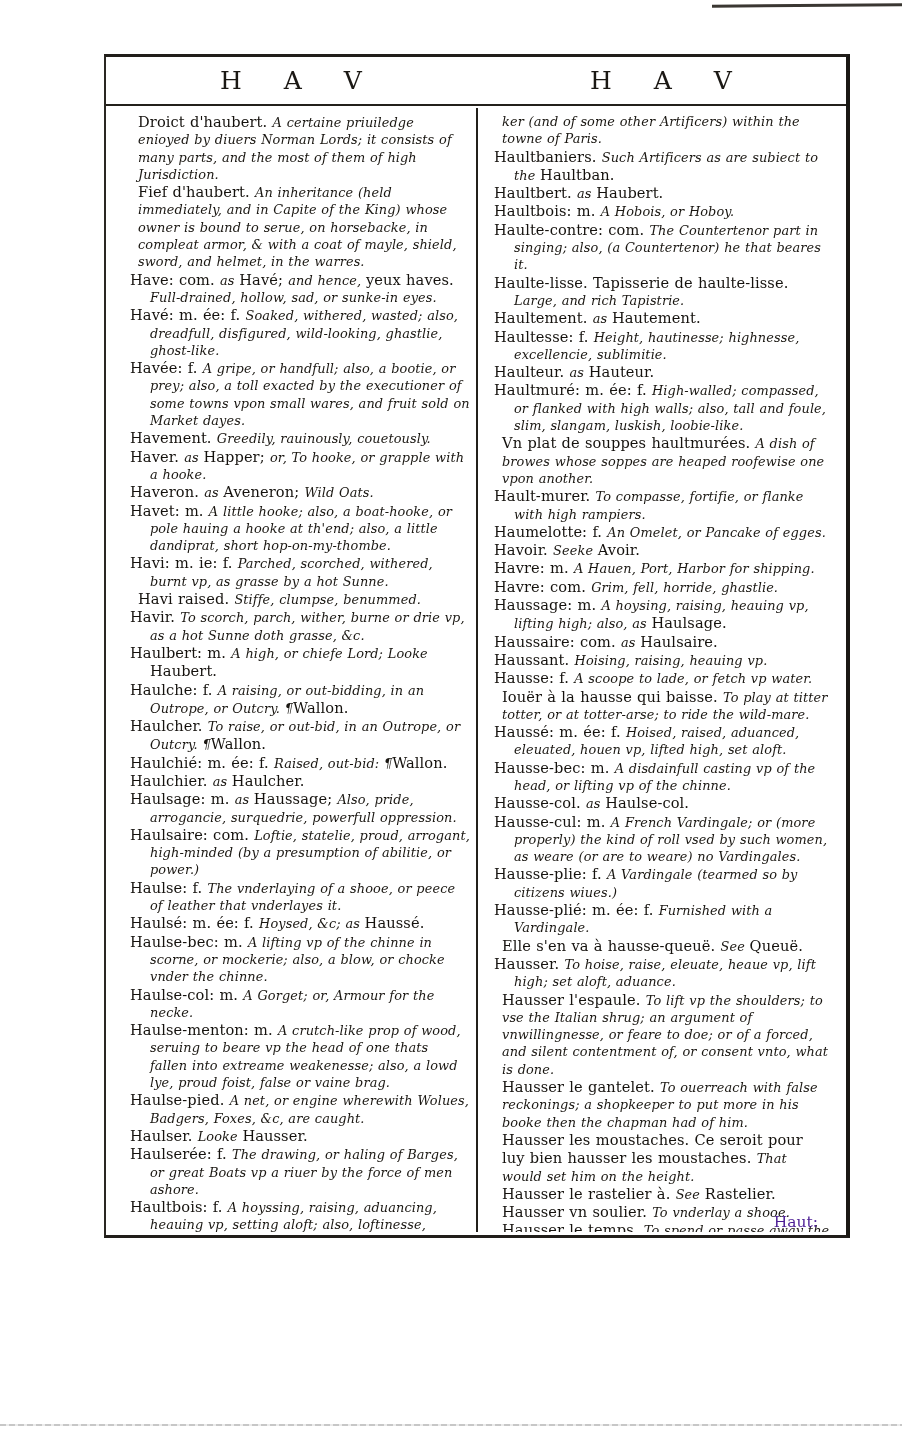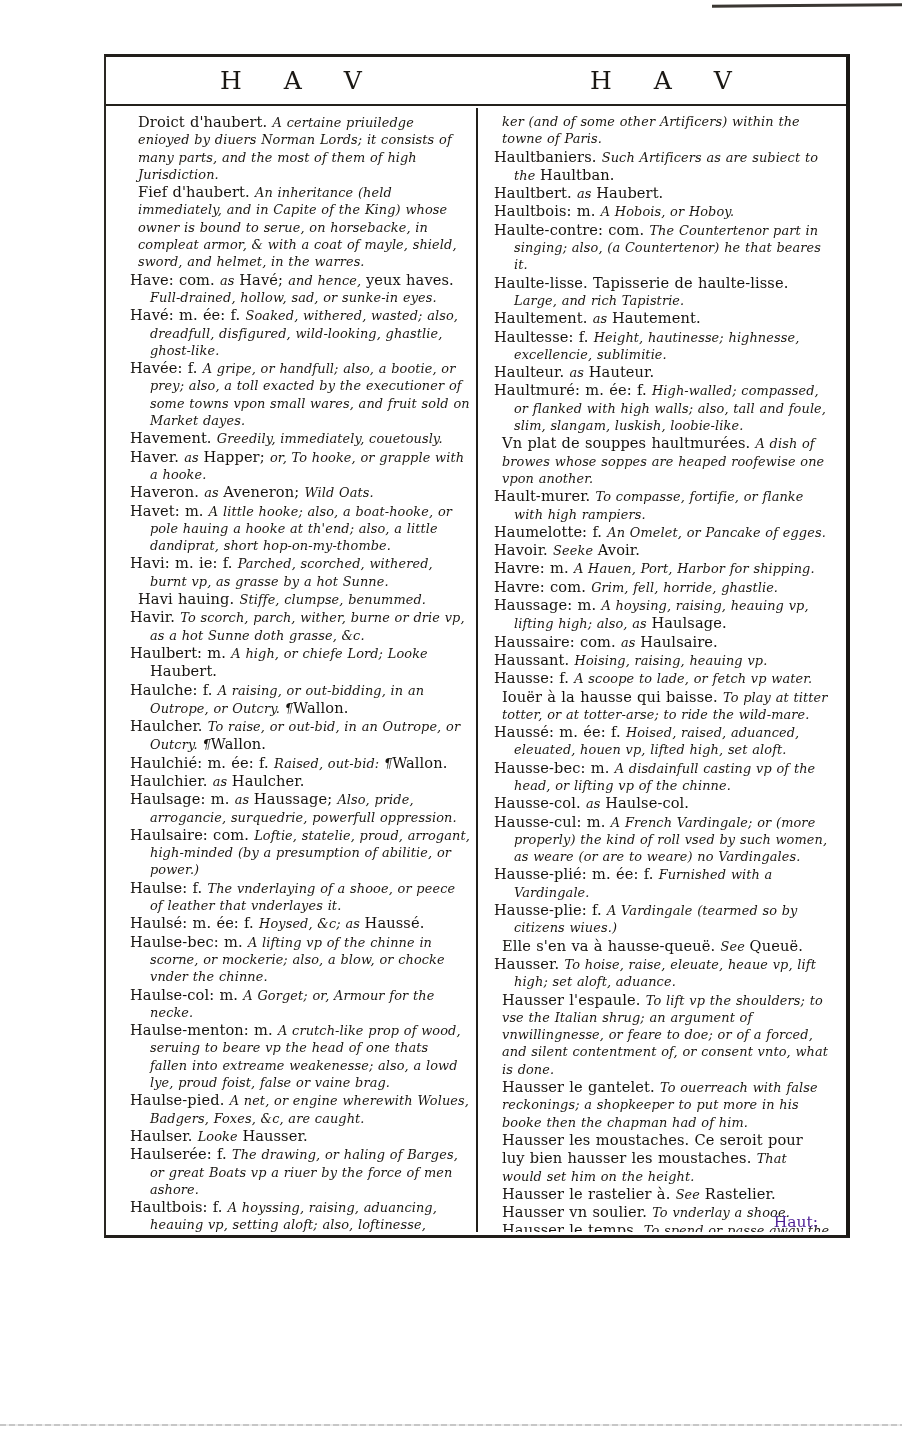--- a/index.html
+++ b/index.html
@@ -70,26 +70,26 @@
     </div>
     <div class="head-rule"></div>
 
     <div class="cols">
       <div class="col left">
           <p class="entry sub"><span class="hw">Droict d'haubert. </span><span class="gl">A certaine priuiledge enioyed by diuers Norman Lords; it consists of many parts, and the most of them of high Jurisdiction.</span></p>
           <p class="entry sub"><span class="hw">Fief d'haubert. </span><span class="gl">An inheritance (held immediately, and in Capite of the King) whose owner is bound to serue, on horsebacke, in compleat armor, &amp; with a coat of mayle, shield, sword, and helmet, in the warres.</span></p>
           <p class="entry"><span class="hw">Have: com. </span><span class="gl">as </span><span class="hw">Havé; </span><span class="gl">and hence, </span><span class="hw">yeux haves. </span><span class="gl">Full-drained, hollow, sad, or sunke-in eyes.</span></p>
           <p class="entry"><span class="hw">Havé: m. ée: f. </span><span class="gl">Soaked, withered, wasted; also, dreadfull, disfigured, wild-looking, ghastlie, ghost-like.</span></p>
           <p class="entry"><span class="hw">Havée: f. </span><span class="gl">A gripe, or handfull; also, a bootie, or prey; also, a toll exacted by the executioner of some towns vpon small wares, and fruit sold on Market dayes.</span></p>
-          <p class="entry"><span class="hw">Havement. </span><span class="gl">Greedily, immediately, couetously.</span></p>
+          <p class="entry"><span class="hw">Havement. </span><span class="gl">Greedily, rauinously, couetously.</span></p>
           <p class="entry"><span class="hw">Haver. </span><span class="gl">as </span><span class="hw">Happer; </span><span class="gl">or, To hooke, or grapple with a hooke.</span></p>
           <p class="entry"><span class="hw">Haveron. </span><span class="gl">as </span><span class="hw">Aveneron; </span><span class="gl">Wild Oats.</span></p>
           <p class="entry"><span class="hw">Havet: m. </span><span class="gl">A little hooke; also, a boat-hooke, or pole hauing a hooke at th'end; also, a little dandiprat, short hop-on-my-thombe.</span></p>
           <p class="entry"><span class="hw">Havi: m. ie: f. </span><span class="gl">Parched, scorched, withered, burnt vp, as grasse by a hot Sunne.</span></p>
-          <p class="entry sub"><span class="hw">Havi hauing. </span><span class="gl">Stiffe, clumpse, benummed.</span></p>
+          <p class="entry sub"><span class="hw">Havi raised. </span><span class="gl">Stiffe, clumpse, benummed.</span></p>
           <p class="entry"><span class="hw">Havir. </span><span class="gl">To scorch, parch, wither, burne or drie vp, as a hot Sunne doth grasse, &amp;c.</span></p>
           <p class="entry"><span class="hw">Haulbert: m. </span><span class="gl">A high, or chiefe Lord; Looke </span><span class="hw">Haubert.</span></p>
           <p class="entry"><span class="hw">Haulche: f. </span><span class="gl">A raising, or out-bidding, in an Outrope, or Outcry. ¶</span><span class="hw">Wallon.</span></p>
           <p class="entry"><span class="hw">Haulcher. </span><span class="gl">To raise, or out-bid, in an Outrope, or Outcry. ¶</span><span class="hw">Wallon.</span></p>
           <p class="entry"><span class="hw">Haulchié: m. ée: f. </span><span class="gl">Raised, out-bid: ¶</span><span class="hw">Wallon.</span></p>
           <p class="entry"><span class="hw">Haulchier. </span><span class="gl">as </span><span class="hw">Haulcher.</span></p>
           <p class="entry"><span class="hw">Haulsage: m. </span><span class="gl">as </span><span class="hw">Haussage; </span><span class="gl">Also, pride, arrogancie, surquedrie, powerfull oppression.</span></p>
           <p class="entry"><span class="hw">Haulsaire: com. </span><span class="gl">Loftie, statelie, proud, arrogant, high-minded (by a presumption of abilitie, or power.)</span></p>
           <p class="entry"><span class="hw">Haulse: f. </span><span class="gl">The vnderlaying of a shooe, or peece of leather that vnderlayes it.</span></p>
           <p class="entry"><span class="hw">Haulsé: m. ée: f. </span><span class="gl">Hoysed, &amp;c; as </span><span class="hw">Haussé.</span></p>
@@ -122,22 +122,22 @@
           <p class="entry"><span class="hw">Havre: com. </span><span class="gl">Grim, fell, horride, ghastlie.</span></p>
           <p class="entry"><span class="hw">Haussage: m. </span><span class="gl">A hoysing, raising, heauing vp, lifting high; also, as </span><span class="hw">Haulsage.</span></p>
           <p class="entry"><span class="hw">Haussaire: com. </span><span class="gl">as </span><span class="hw">Haulsaire.</span></p>
           <p class="entry"><span class="hw">Haussant. </span><span class="gl">Hoising, raising, heauing vp.</span></p>
           <p class="entry"><span class="hw">Hausse: f. </span><span class="gl">A scoope to lade, or fetch vp water.</span></p>
           <p class="entry sub"><span class="hw">Iouër à la hausse qui baisse. </span><span class="gl">To play at titter totter, or at totter-arse; to ride the wild-mare.</span></p>
           <p class="entry"><span class="hw">Haussé: m. ée: f. </span><span class="gl">Hoised, raised, aduanced, eleuated, houen vp, lifted high, set aloft.</span></p>
           <p class="entry"><span class="hw">Hausse-bec: m. </span><span class="gl">A disdainfull casting vp of the head, or lifting vp of the chinne.</span></p>
           <p class="entry"><span class="hw">Hausse-col. </span><span class="gl">as </span><span class="hw">Haulse-col.</span></p>
           <p class="entry"><span class="hw">Hausse-cul: m. </span><span class="gl">A French Vardingale; or (more properly) the kind of roll vsed by such women, as weare (or are to weare) no Vardingales.</span></p>
+          <p class="entry"><span class="hw">Hausse-plie: f. </span><span class="gl">A Vardingale (tearmed so by citizens wiues.)</span></p>
           <p class="entry"><span class="hw">Hausse-plié: m. ée: f. </span><span class="gl">Furnished with a Vardingale.</span></p>
-          <p class="entry"><span class="hw">Hausse-plie: f. </span><span class="gl">A Vardingale (tearmed so by citizens wiues.)</span></p>
           <p class="entry sub"><span class="hw">Elle s'en va à hausse-queuë. </span><span class="gl">See </span><span class="hw">Queuë.</span></p>
           <p class="entry"><span class="hw">Hausser. </span><span class="gl">To hoise, raise, eleuate, heaue vp, lift high; set aloft, aduance.</span></p>
           <p class="entry sub"><span class="hw">Hausser l'espaule. </span><span class="gl">To lift vp the shoulders; to vse the Italian shrug; an argument of vnwillingnesse, or feare to doe; or of a forced, and silent contentment of, or consent vnto, what is done.</span></p>
           <p class="entry sub"><span class="hw">Hausser le gantelet. </span><span class="gl">To ouerreach with false reckonings; a shopkeeper to put more in his booke then the chapman had of him.</span></p>
           <p class="entry sub"><span class="hw">Hausser les moustaches. Ce seroit pour luy bien hausser les moustaches. </span><span class="gl">That would set him on the height.</span></p>
           <p class="entry sub"><span class="hw">Hausser le rastelier à. </span><span class="gl">See </span><span class="hw">Rastelier.</span></p>
           <p class="entry sub"><span class="hw">Hausser vn soulier. </span><span class="gl">To vnderlay a shooe.</span></p>
           <p class="entry sub"><span class="hw">Hausser le temps. </span><span class="gl">To spend or passe away the time in quaffing, swilling, carousing.</span></p>
           <p class="entry sub"><span class="hw">Iouër à la hausse qui baisse. </span><span class="gl">Looke </span><span class="hw">Hausse.</span></p>
         </div>

